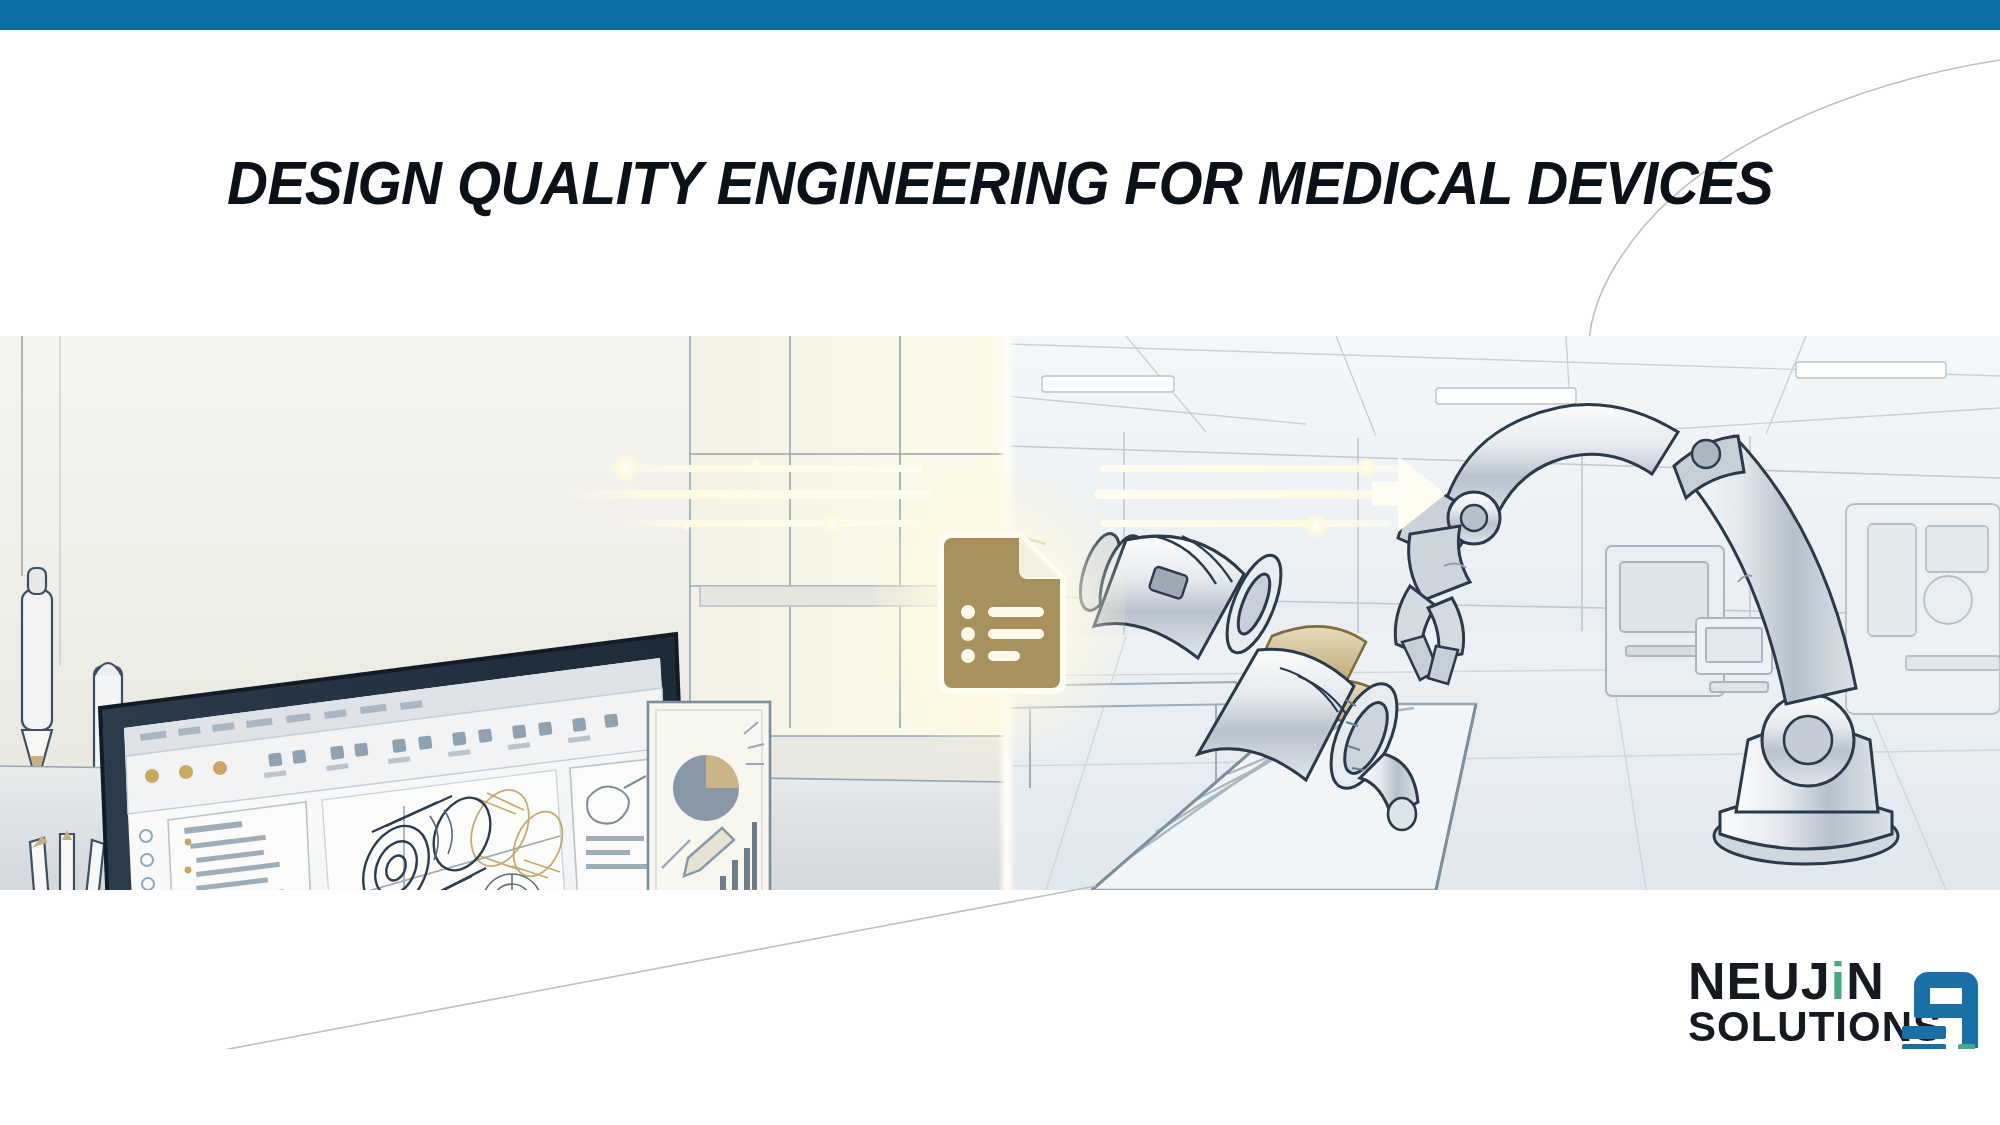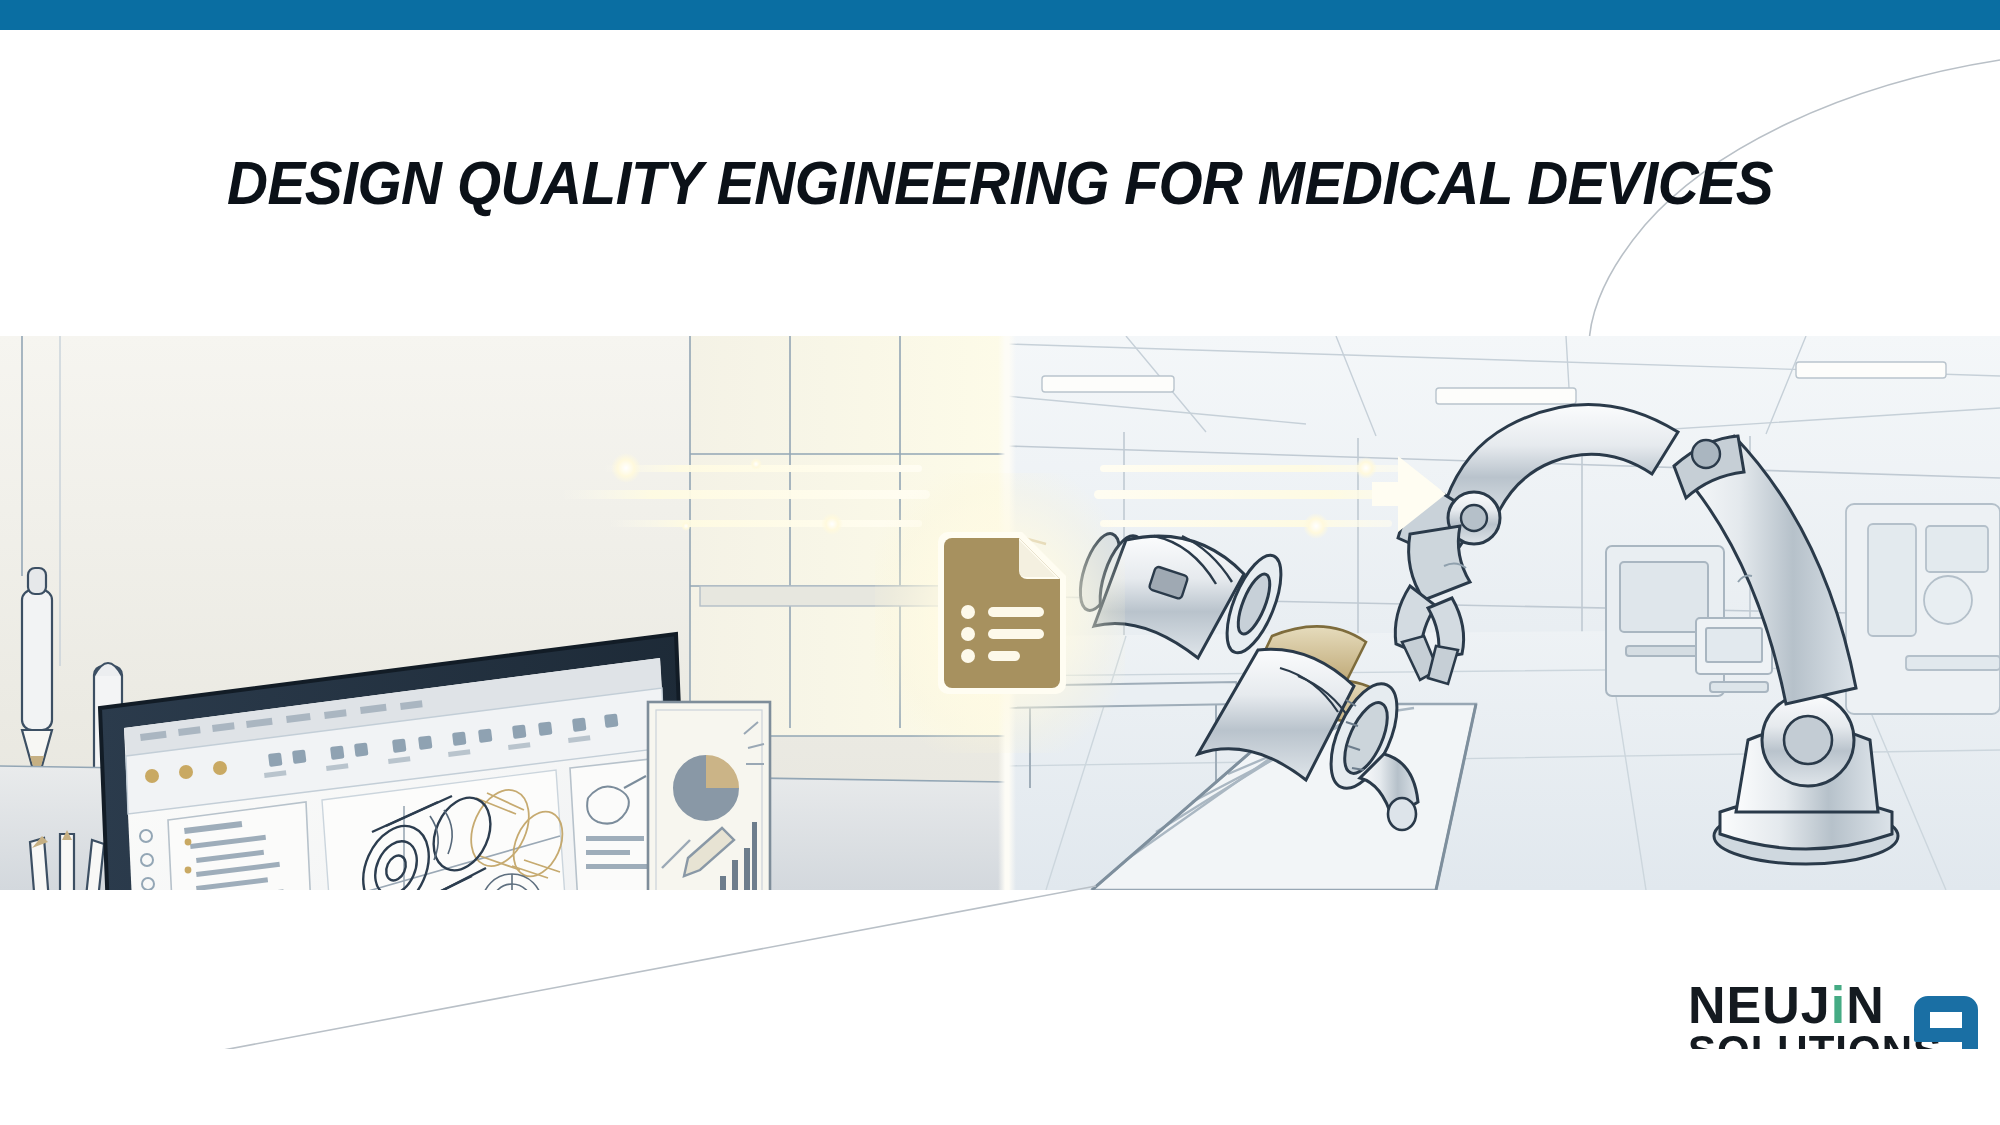--- a/index.html
+++ b/index.html
@@ -41,21 +41,21 @@
   .ink-xl{ fill:none; stroke:#c0ccd5; stroke-width:1.2; }
 
   
   #flow{ position:absolute; left:560px; top:336px; width:900px; height:554px; z-index:8; pointer-events:none; }
   #doc-wrap{ position:absolute; left:930px; top:528px; width:140px; height:170px; z-index:10; }
   #doc-glow{ position:absolute; left:-55px; top:-55px; width:250px; height:280px;
     background:radial-gradient(ellipse at 50% 50%, rgba(255,253,240,.97) 0%, rgba(255,250,226,.72) 38%,
       rgba(252,246,216,.28) 62%, rgba(250,244,210,0) 80%); }
 
   
-  #logo{ position:absolute; left:1688px; top:958px; width:300px; height:110px;margin-top:24px; }
+  #logo{ position:absolute; left:1688px; top:958px; width:300px; height:110px; }
   #logo-text{ position:absolute; left:0; top:0; }
   .logo-word{ color:#141a20; font-weight:bold; line-height:.92;
      font-family:"Liberation Sans Narrow","Liberation Sans",sans-serif; letter-spacing:1px; }
   #logo-neujin{ font-size:52px; transform:scaleX(1.0); }
   #logo-solutions{ font-size:42px; margin-top:2px; }
   #logo-mark{ position:absolute; left:212px; top:2px; }
   .dot-green{ color:#45ab84; }
 </style>
 </head>
 <body>

